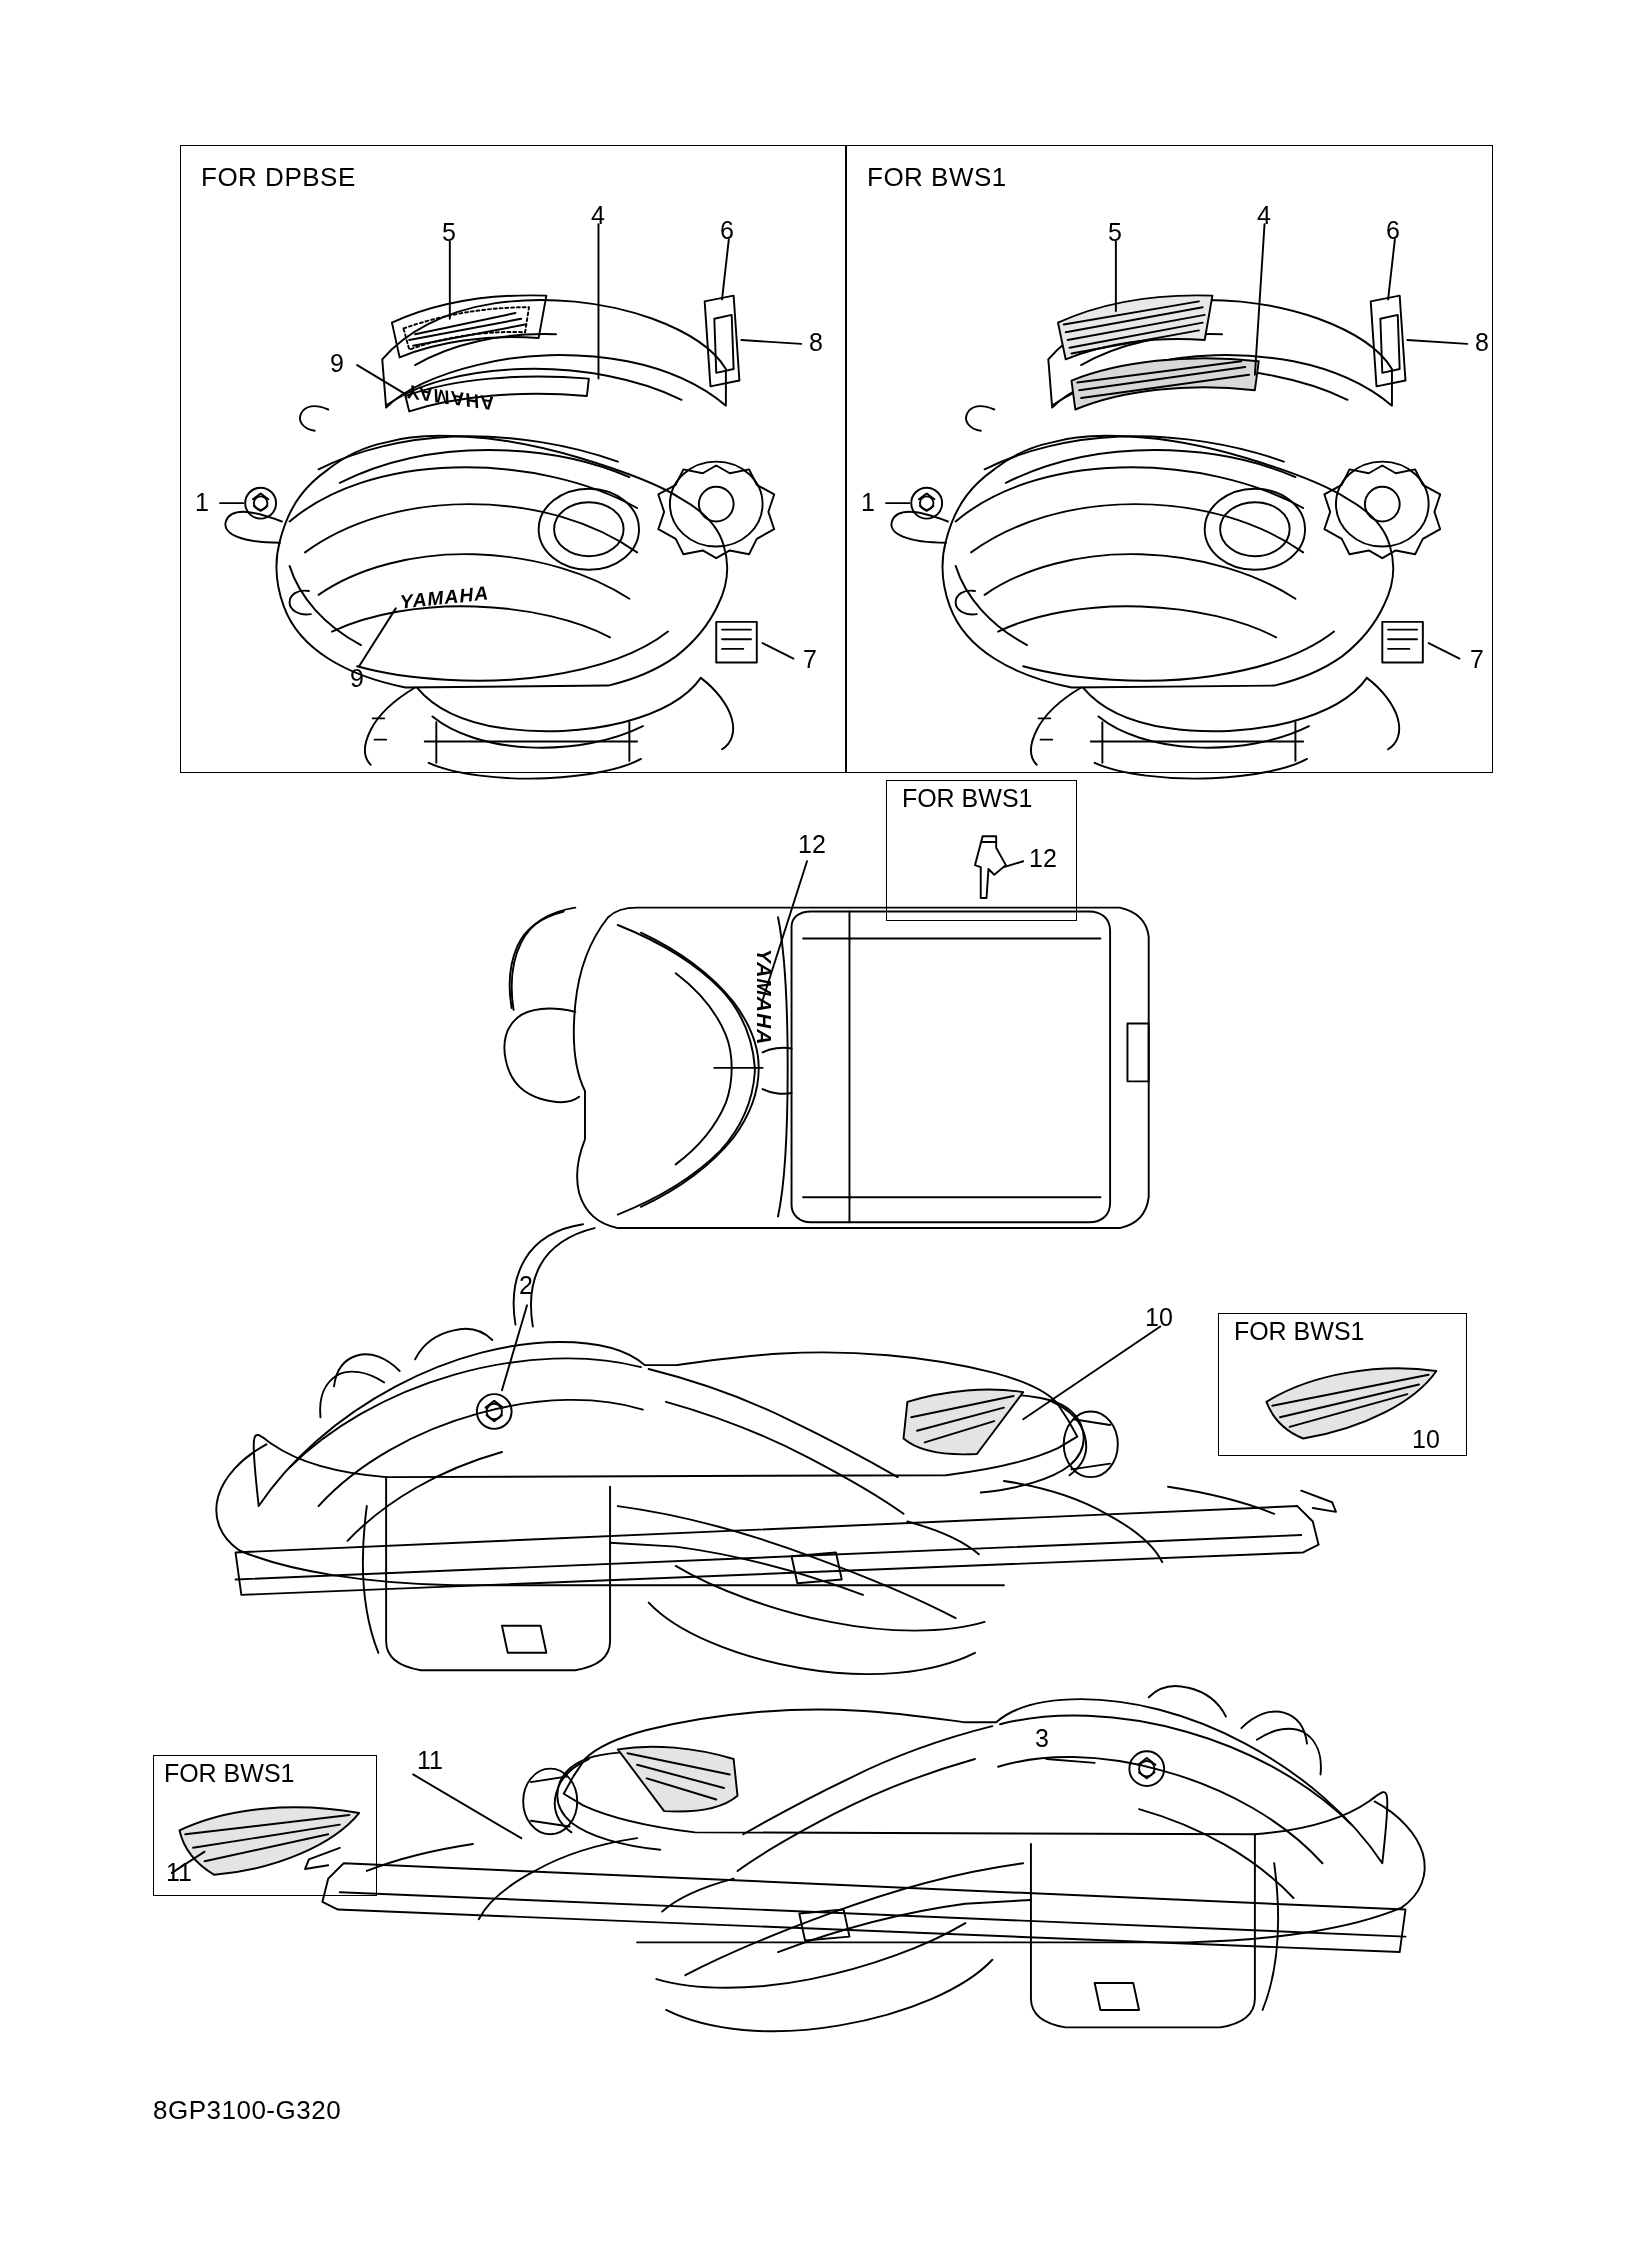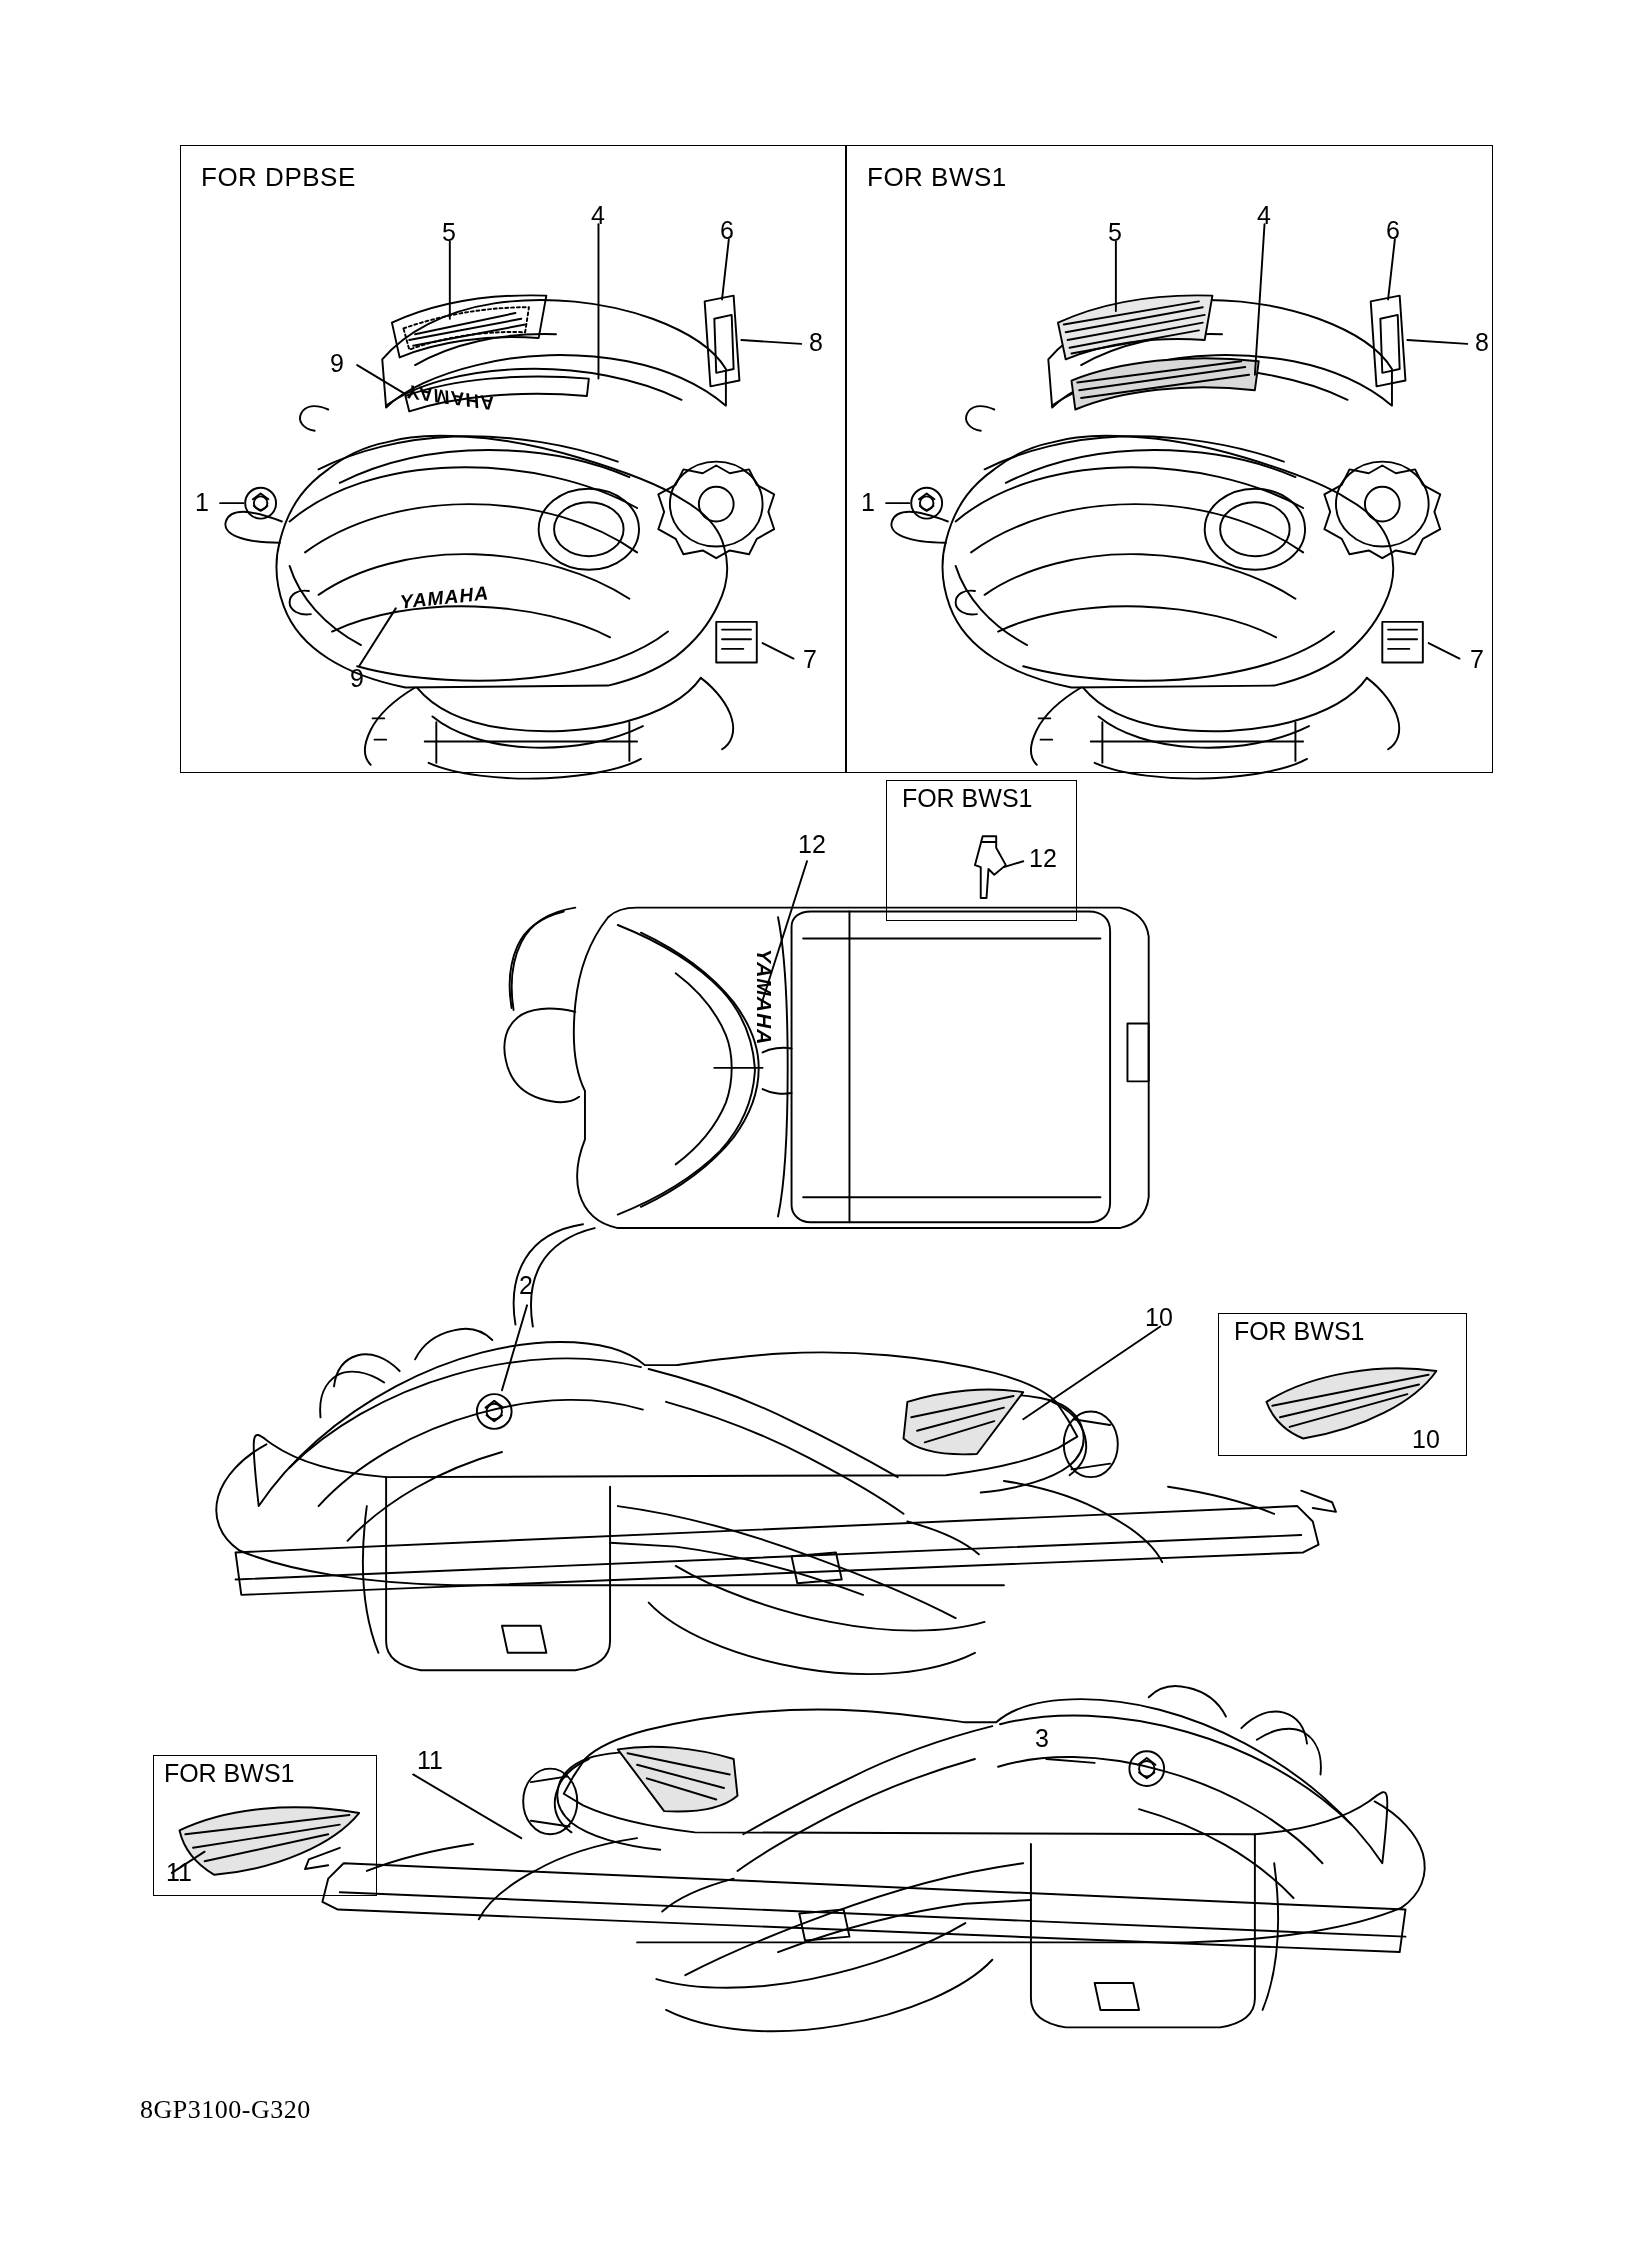--- a/index.html
+++ b/index.html
@@ -429,16 +429,16 @@
   <div class="callout" style="left:1029px; top:846px;">12</div>
 
   <div class="callout" style="left:519px; top:1273px;">2</div>
   <div class="callout" style="left:1145px; top:1305px;">10</div>
   <div class="callout" style="left:1412px; top:1427px;">10</div>
 
   <div class="callout" style="left:417px; top:1748px;">11</div>
   <div class="callout" style="left:166px; top:1860px;">11</div>
   <div class="callout" style="left:1035px; top:1726px;">3</div>
 
-  <div class="drawing-code" style="left:140px; top:2095px;font-family:Liberation Serif, serif;">8GP3100-G320</div>
+  <div class="drawing-code" style="left:153px; top:2095px;">8GP3100-G320</div>
 
 </div>
 
 
 </body></html>

